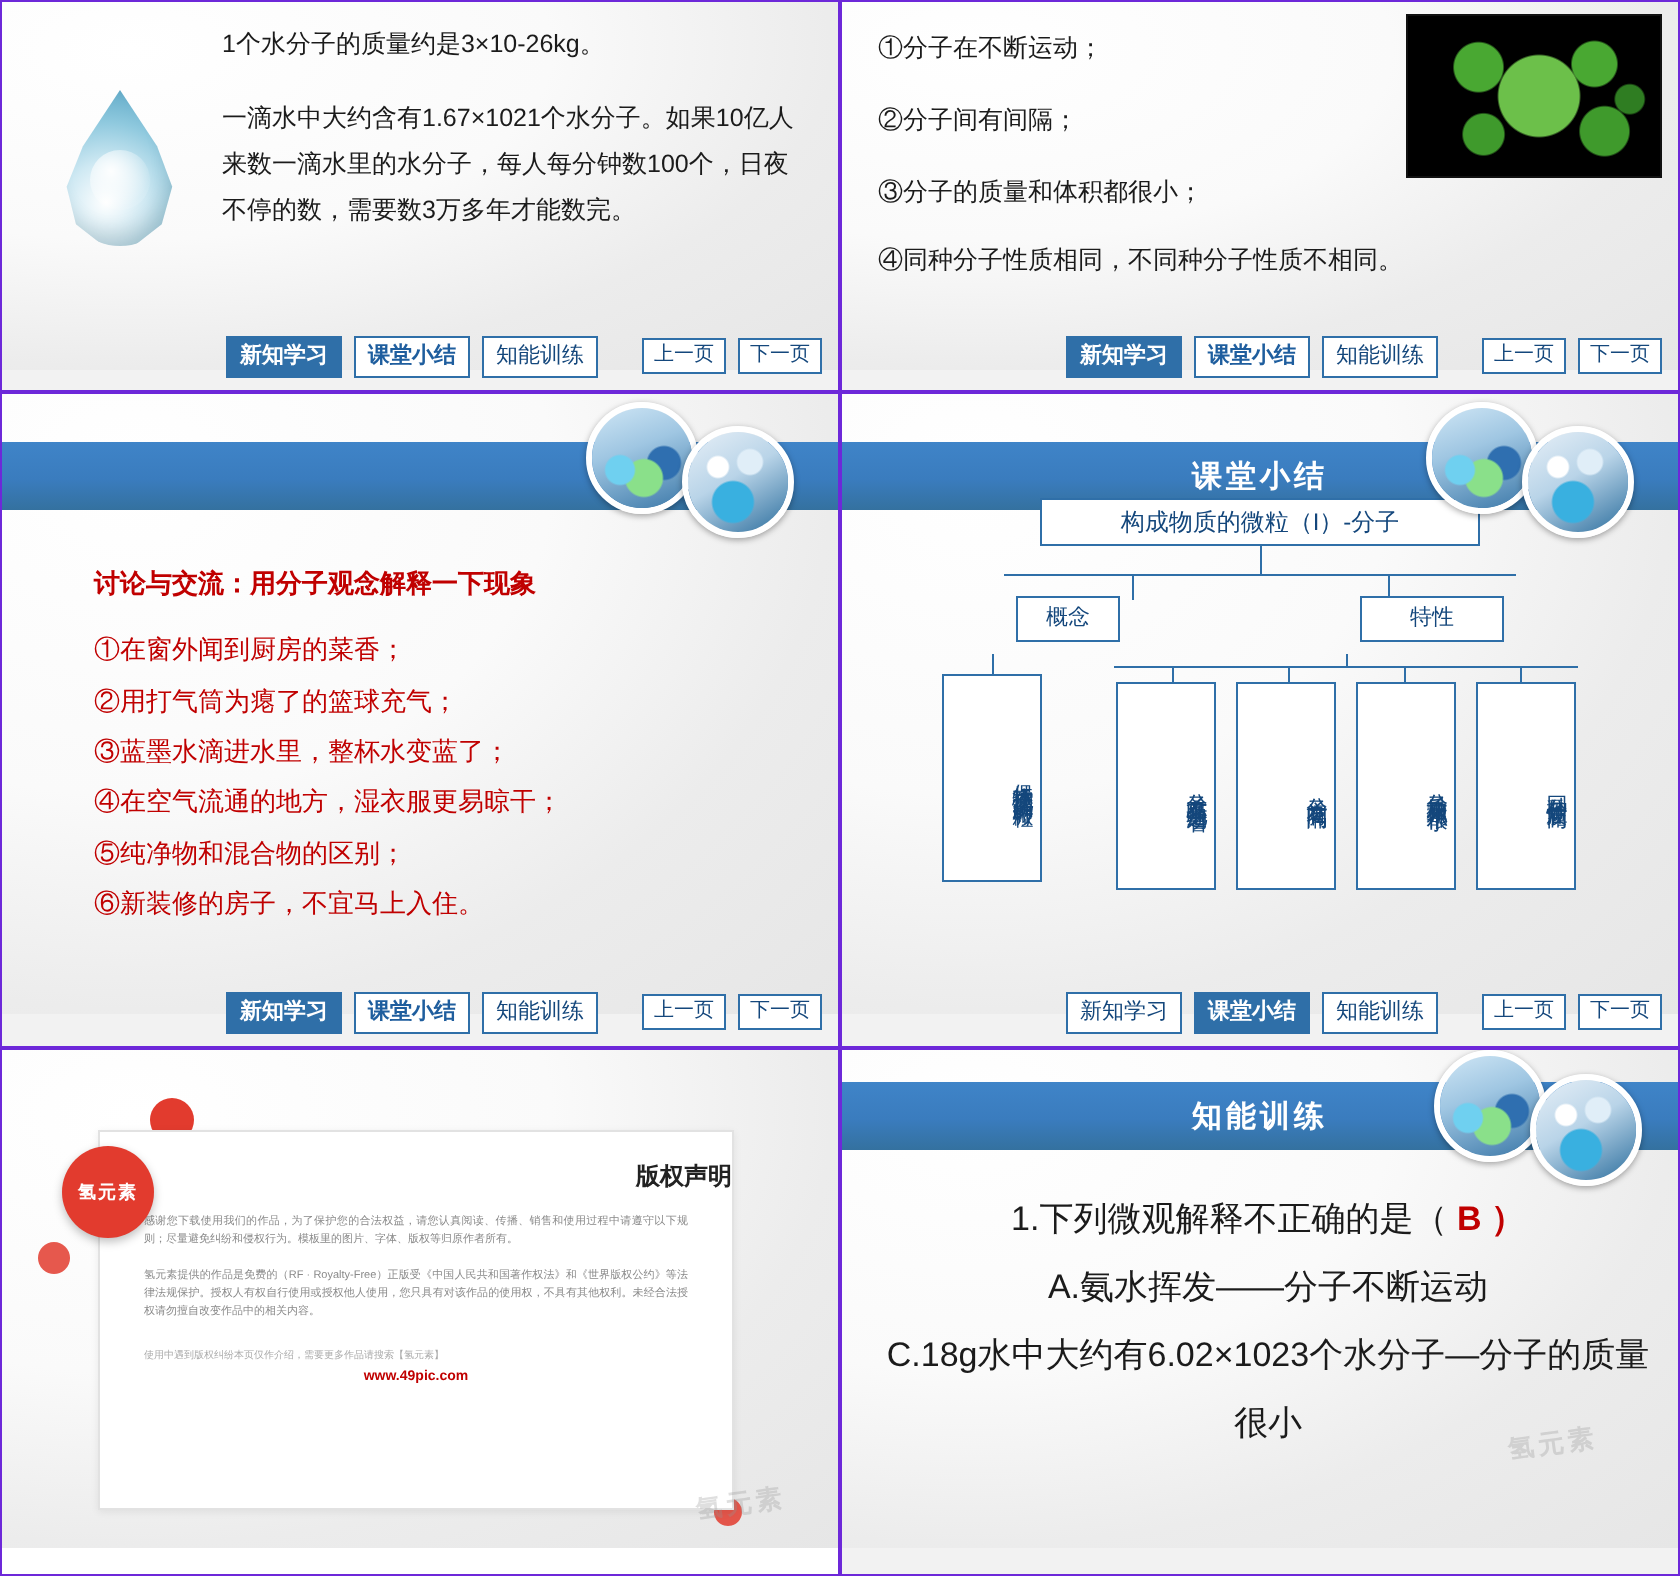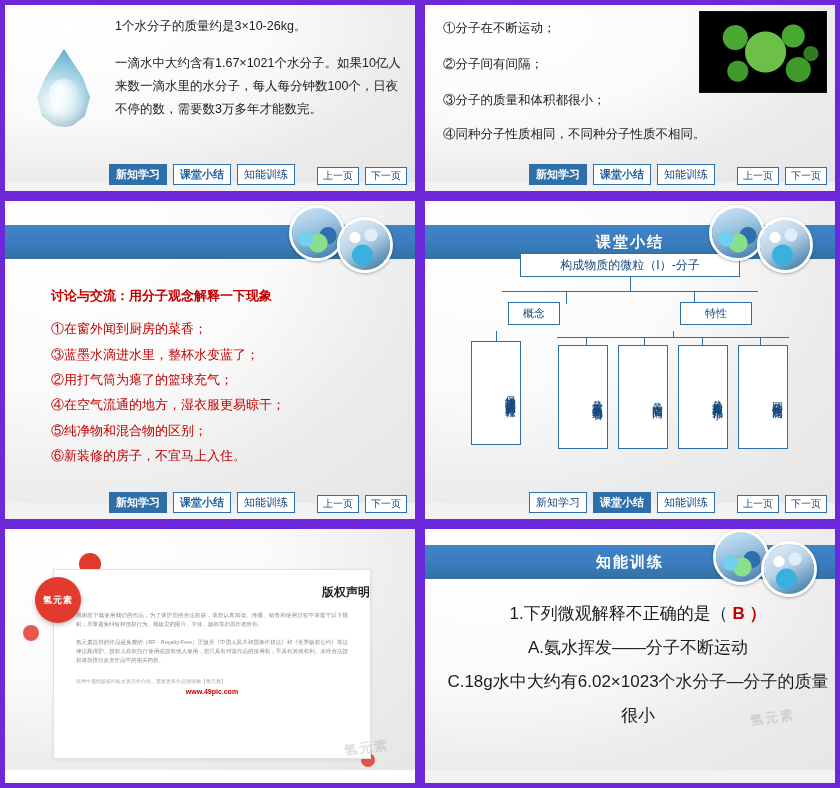--- a/index.html
+++ b/index.html
@@ -13,21 +13,21 @@
     width: 840px; height: 788px;
     display: grid;
     grid-template-columns: 420px 420px;
     grid-template-rows: 196px 328px 264px;
     background: #ffffff;
   }
   .slide {
     position: relative;
     overflow: hidden;
     background: #f2f2f2;
-    border: 5px solid #6d28d9;
+    border: 1px solid #6d28d9;
   }
   
   .slide::before {
     content: "";
     position: absolute;
     left: -30%; top: -55%;
     width: 130%; height: 150%;
     background: radial-gradient(ellipse at 35% 45%, #ffffff 0%, #fafafa 42%, #ececec 70%, #e6e6e6 100%);
     pointer-events: none;
   }
@@ -81,21 +81,21 @@
     font-size: 12.5px;
     line-height: 1.85;
   }
   .body p { margin: 0 0 6px 0; }
 
   
   .navbar {
     position: absolute;
     left: 0; right: 0; bottom: 6px;
     display: flex;
-    align-items: flex-end;
+    align-items: center;
     gap: 6px;
     padding: 0 8px;
     z-index: 6;
   }
   .navbar .spacer { flex: 1; }
   .btn {
     font-size: 11px;
     padding: 2px 6px;
     border: 1px solid #2f6fa8;
     background: #ffffff;
@@ -276,22 +276,22 @@
       <div class="badge" style="right:70px; top:4px;">
           <div class="imgA"></div>
         </div>
       <div class="badge" style="right:22px; top:16px;">
           <div class="imgB"></div>
         </div>
 
       <div class="red" style="position:absolute; left:46px; top:82px; width:340px;">
         <p class="hd" style="margin:0 0 8px 0;">讨论与交流：用分子观念解释一下现象</p>
         <p style="margin:0;">①在窗外闻到厨房的菜香；</p>
+        <p style="margin:0;">②用打气筒为瘪了的篮球充气；</p>
         <p style="margin:0;">③蓝墨水滴进水里，整杯水变蓝了；</p>
-        <p style="margin:0;">②用打气筒为瘪了的篮球充气；</p>
         <p style="margin:0;">④在空气流通的地方，湿衣服更易晾干；</p>
         <p style="margin:0;">⑤纯净物和混合物的区别；</p>
         <p style="margin:0;">⑥新装修的房子，不宜马上入住。</p>
       </div>
 
       <div class="navbar">
         <div class="spacer"></div>
         <div class="btn primary">新知学习</div>
         <div class="btn accent">课堂小结</div>
         <div class="btn">知能训练</div>

